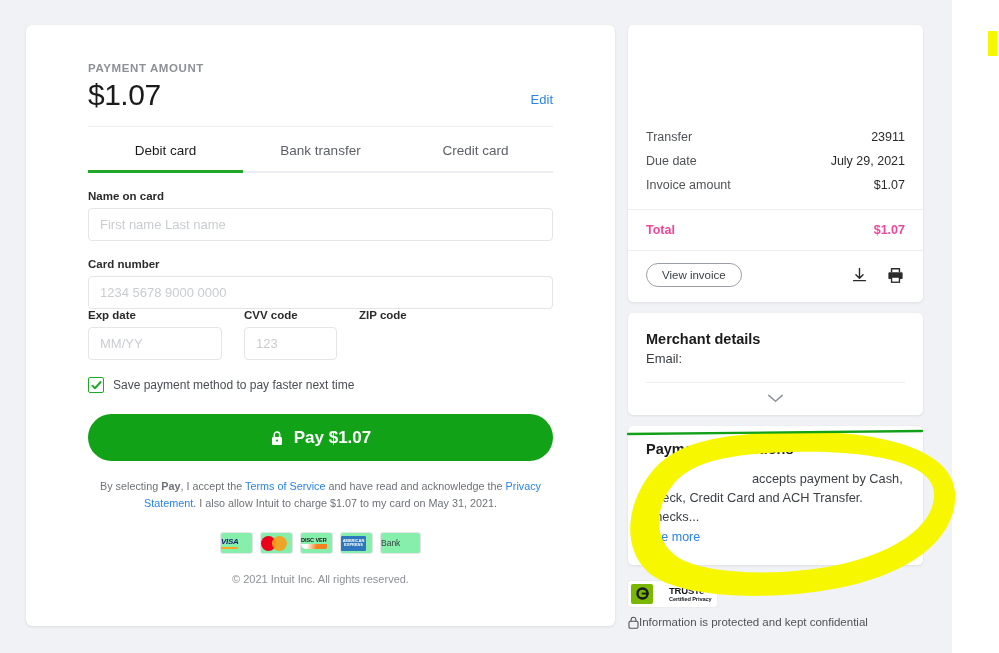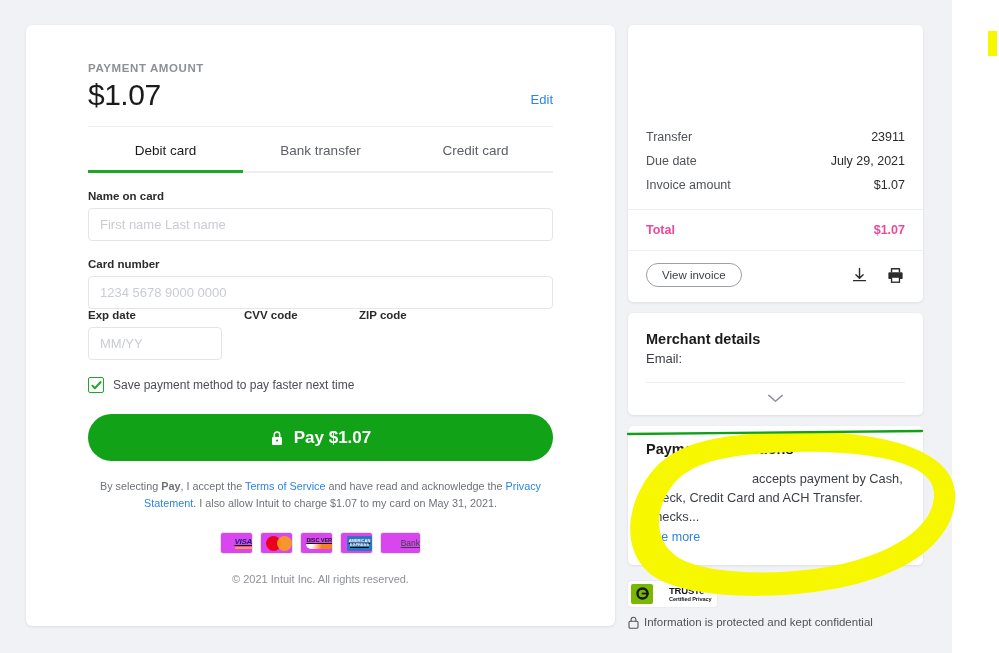--- a/index.html
+++ b/index.html
@@ -88,23 +88,22 @@
 
   .legal {
     margin-top: 17px; text-align: center;
     font-size: 10.8px; line-height: 1.55; color: #6e7278;
   }
   .legal a { color: #2b84e5; text-decoration: none; cursor: pointer; }
 
   .logos { display: flex; justify-content: center; gap: 7px; margin-top: 21px; }
   .logo {
     width: 33px; height: 22px; border: 1px solid #e4e6e9; border-radius: 3px;
-    background: #d946ef; display: flex; align-items: center; justify-content: flex-end;
+    background: #86efac; display: flex; align-items: center; justify-content: flex-start;
     overflow: hidden;
-    text-decoration: underline;
   }
   .logo.bank { width: 41px; font-size: 8.5px; color: #3b3f45; font-weight: 500; }
   .logo-visa { font-size: 8px; font-weight: 900; color: #1a1f71; font-style: italic; letter-spacing: -.3px;
                border-bottom: 2.5px solid #f5a623; line-height: 9px; padding-bottom: 1px; }
   .mc { position: relative; width: 26px; height: 15px; }
   .mc i { position: absolute; top: 0; width: 15px; height: 15px; border-radius: 50%; }
   .mc .r { left: 0; background: #eb001b; }
   .mc .y { right: 0; background: #f79e1b; opacity: .92; }
   .logo-disc { font-size: 5.6px; font-weight: 900; color: #16181c; letter-spacing: -.1px; text-align: center; }
   .logo-disc .sw { display: block; height: 5px; margin-top: 1px;
@@ -156,21 +155,21 @@
   .truste {
     display: inline-flex; align-items: center; gap: 16px;
     background: #fff; border-radius: 2px; padding: 3px 6px 3px 3px; margin-top: 5px;
     box-shadow: 0 0 1px rgba(0,0,0,.25);
   }
   .truste-mark { width: 22px; height: 20px; background: #7ab800; border-radius: 2px;
     display: flex; align-items: center; justify-content: center; }
   .truste-mark svg { width: 15px; height: 15px; }
   .truste-txt .t1 { font-size: 9.5px; font-weight: 900; color: #16181c; letter-spacing: -.2px; }
   .truste-txt .t2 { font-size: 5.6px; font-weight: 700; color: #16181c; letter-spacing: -.1px; }
-  .confidential { display: flex; align-items: center; gap: 5px; margin-top: 9px;
+  .confidential { display: flex; align-items: center; margin-top: 9px;
     font-size: 11.5px; color: #4f5358; }
   .confidential svg { width: 11px; height: 13px; }
 
   
   .annot { position: absolute; left: 0; top: 0; width: 999px; height: 653px;
            pointer-events: none; }
 </style>
 </head>
 <body>
 
@@ -203,20 +202,21 @@
       <input type="text" placeholder="1234 5678 9000 0000" style="">
     </div>
 
     <div class="field-row">
       <div class="field f-exp">
         <div class="field-label">Exp date</div>
         <input type="text" placeholder="MM/YY" style="">
       </div>
       <div class="field f-cvv">
         <div class="field-label">CVV code</div>
+        <input type="text" placeholder="123" style="">
       </div>
       <div class="field f-zip">
         <div class="field-label">ZIP code</div>
       </div>
     </div>
 
     <div class="save-row">
       <div class="checkbox">
         <svg viewBox="0 0 12 12">
           <path d="M1.5 6.2 L4.3 9 L10.5 2.2" fill="none" stroke="#1fa828" stroke-width="2.1" stroke-linecap="round" stroke-linejoin="round"></path>

